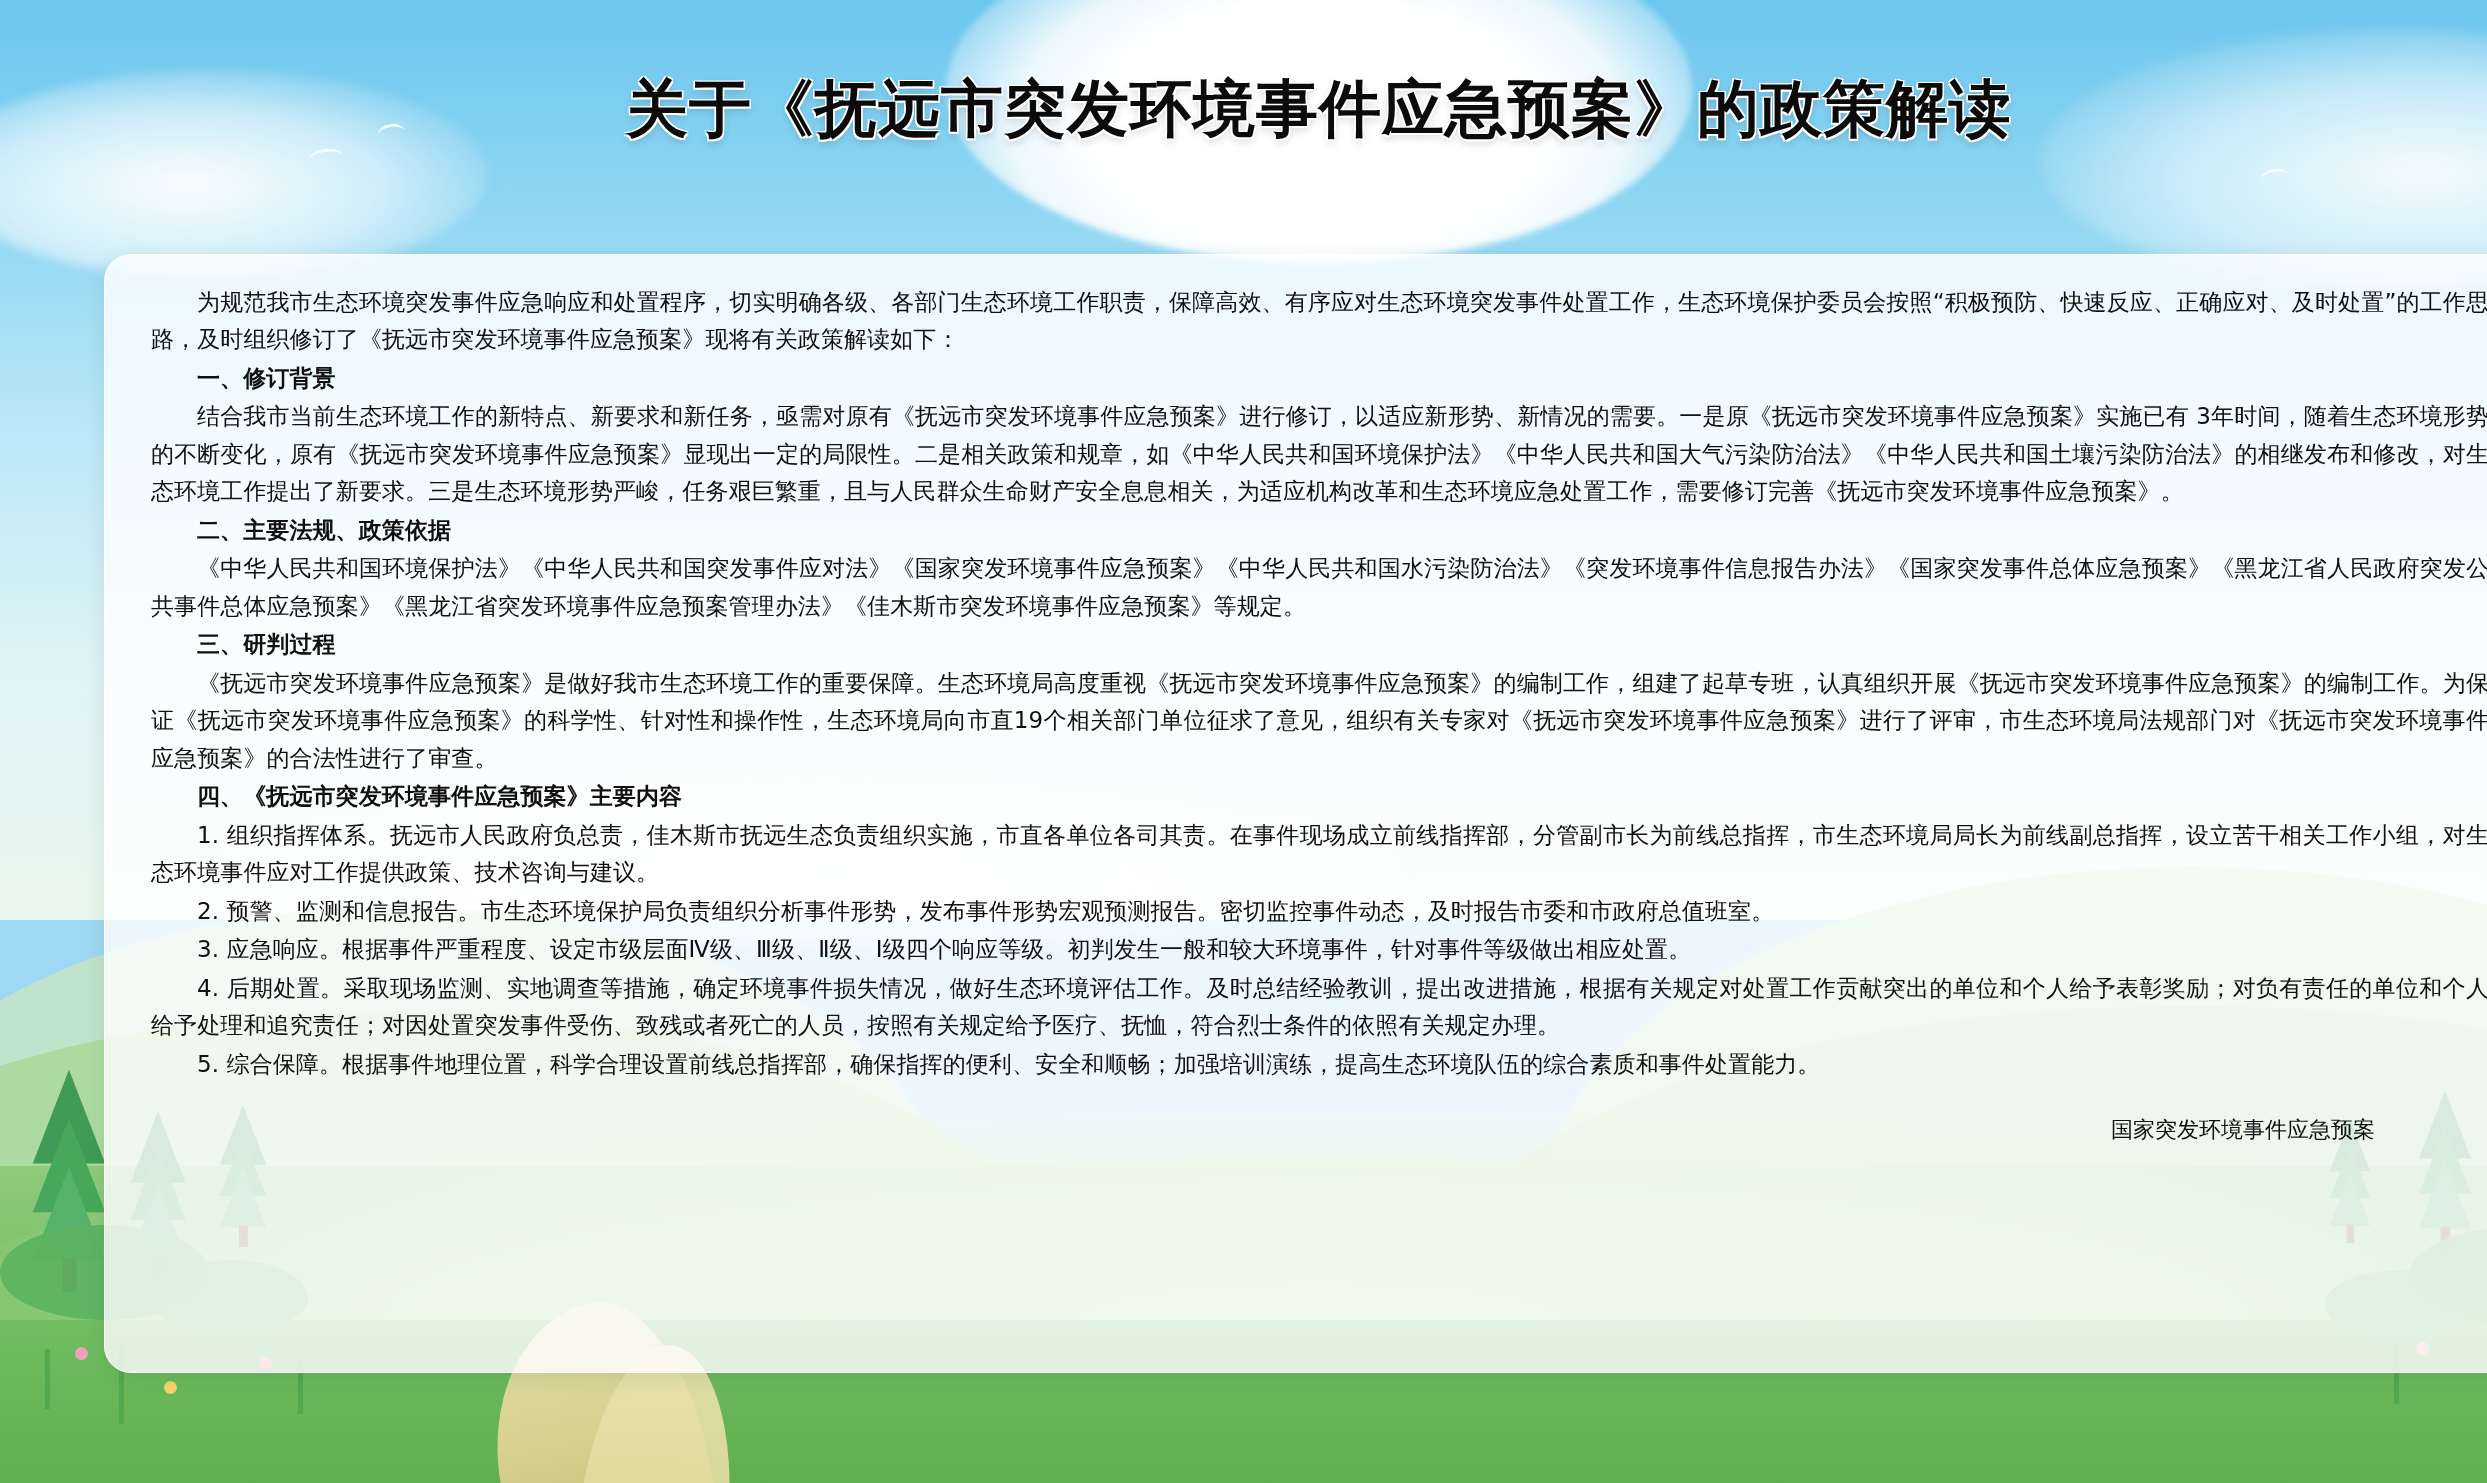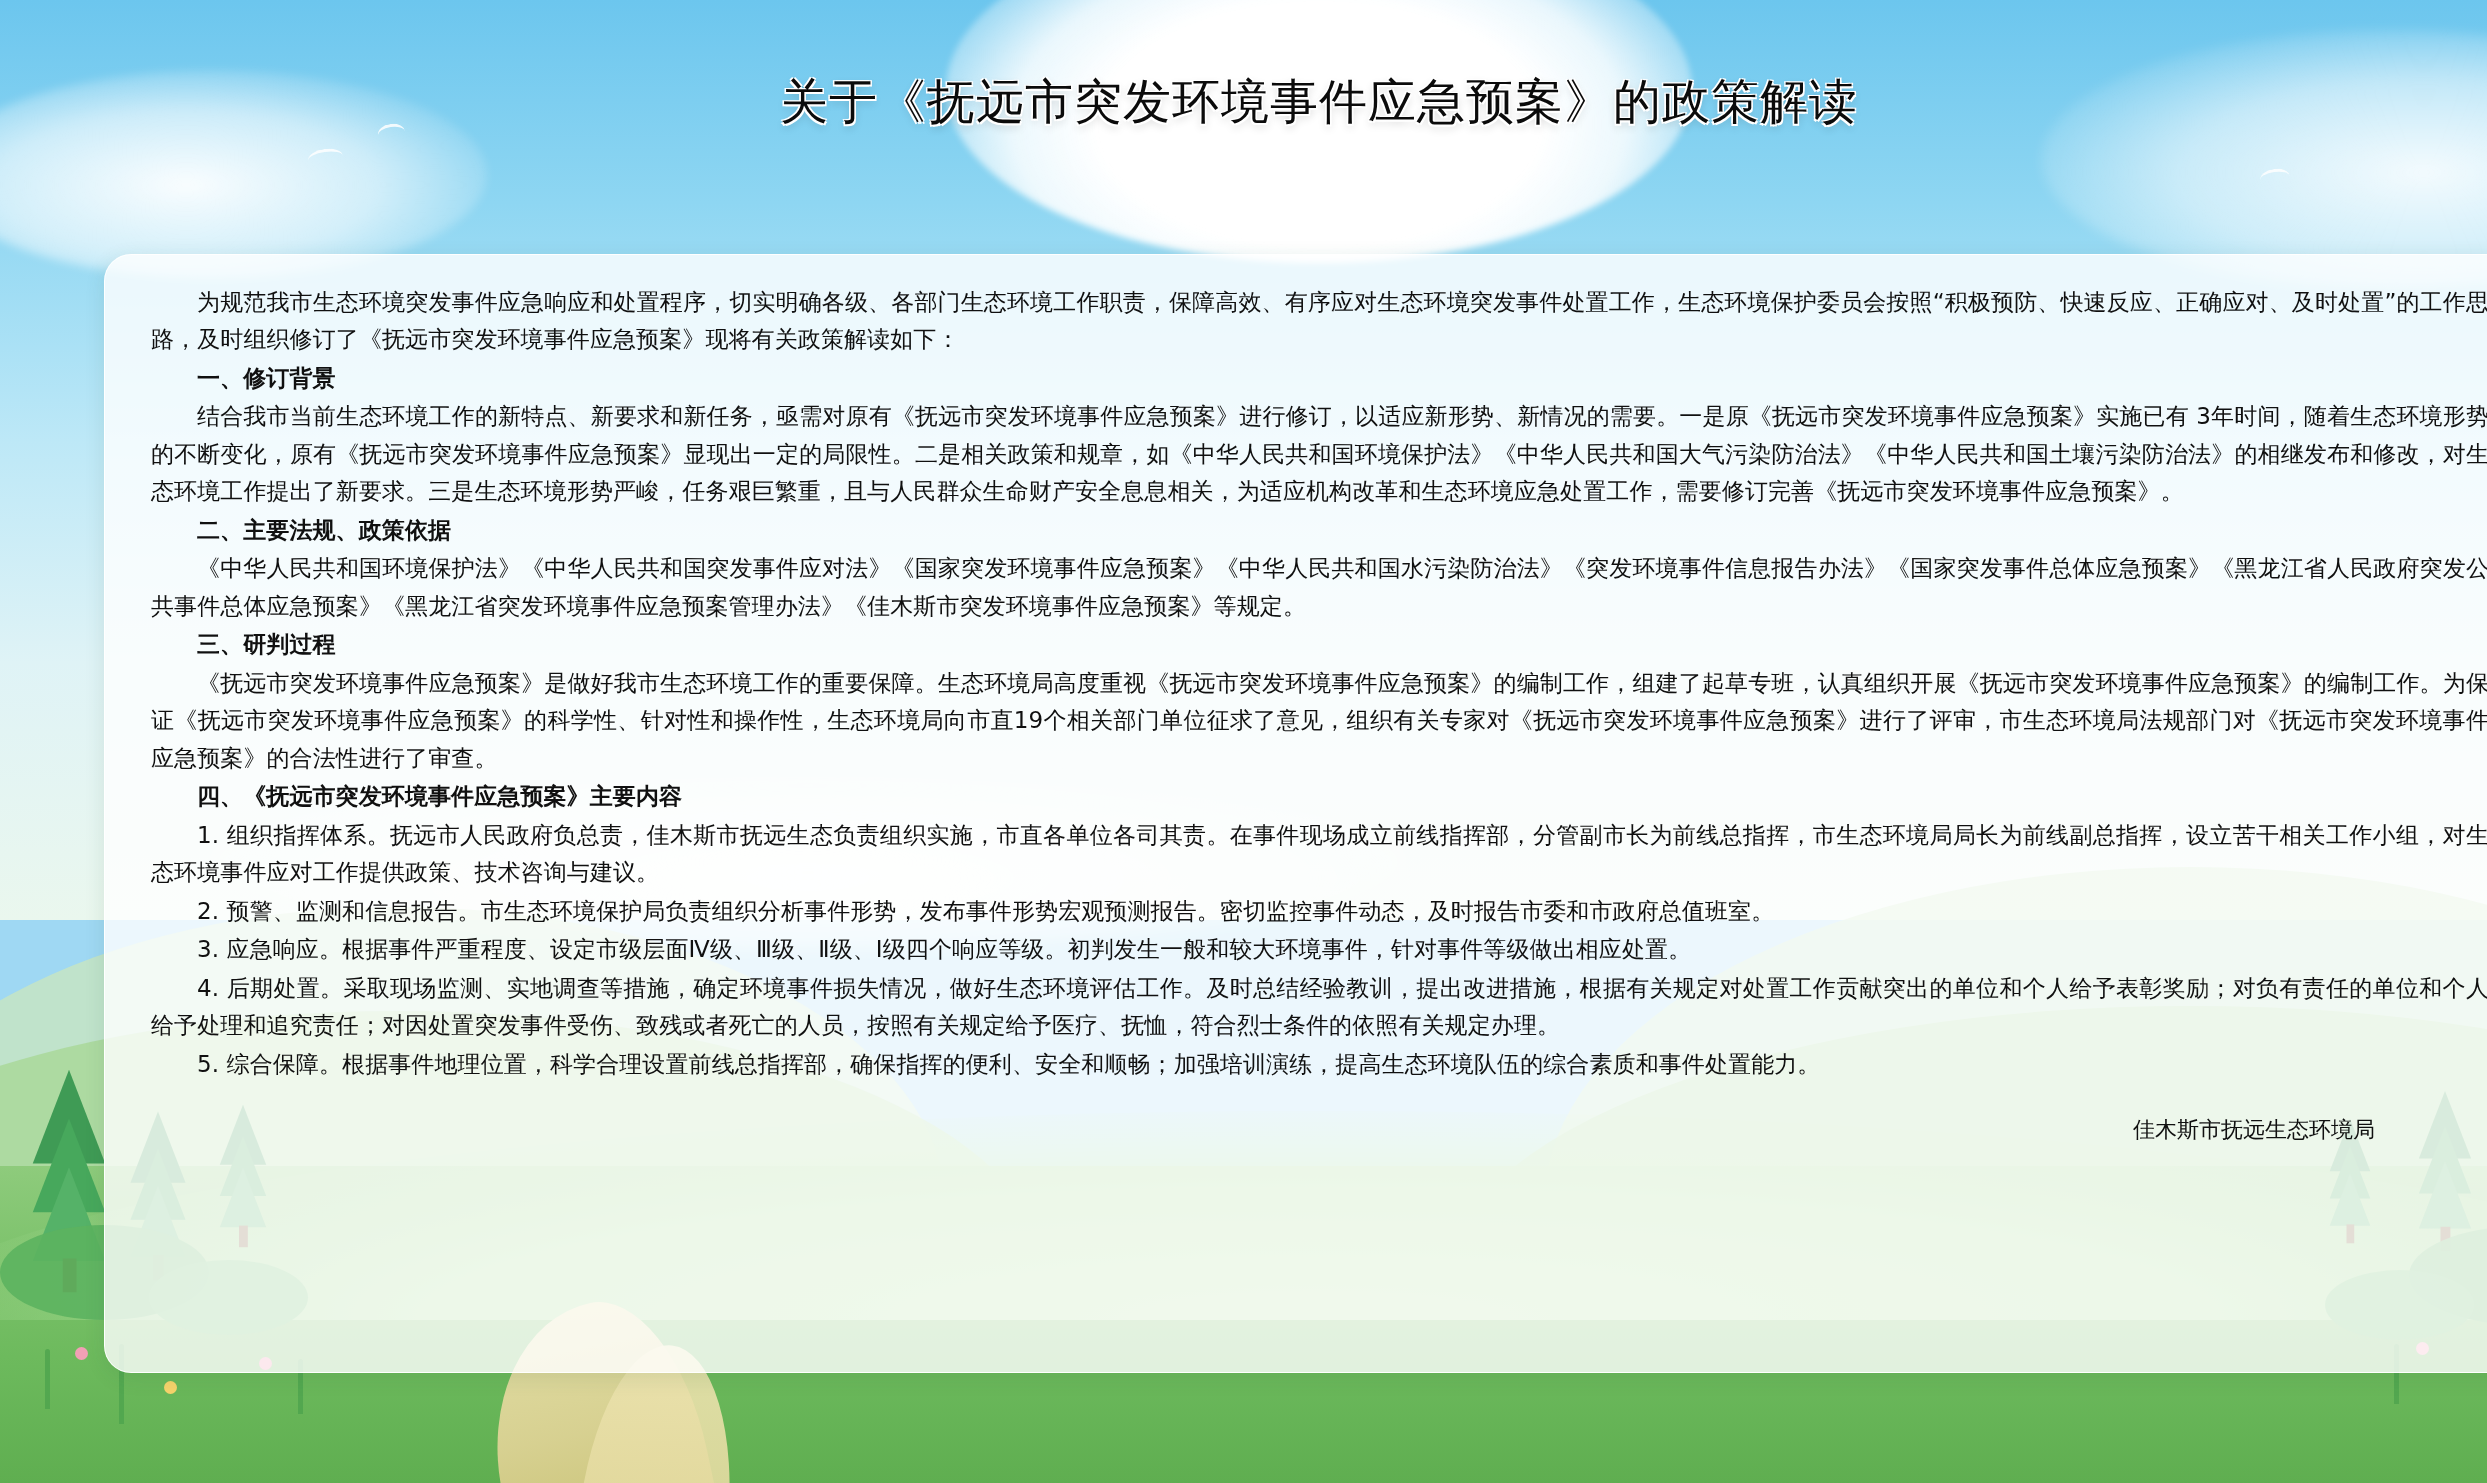--- a/index.html
+++ b/index.html
@@ -164,22 +164,22 @@
   .title-wrap {
     position: absolute;
     top: 75px;
     left: 0; right: 0;
     text-align: center;
     z-index: 5;
   }
   .doc-title {
     display: inline-block;
     font-family: "DejaVu Serif", "Liberation Serif", serif;
-    font-weight: normal;
-    font-size: 48px;
+    font-weight: bold;
+    font-size: 62px;
     line-height: 1.1;
     letter-spacing: 1px;
     color: #0b0b0b;
     text-shadow:
       0 0 0.5px #ffffff,
       1.5px 1.5px 0 #ffffff,
       -1.5px 1.5px 0 #ffffff,
       1.5px -1.5px 0 #ffffff,
       -1.5px -1.5px 0 #ffffff,
       0 4px 8px rgba(0,0,0,0.18);
@@ -315,16 +315,16 @@
     <p class="p">《抚远市突发环境事件应急预案》是做好我市生态环境工作的重要保障。生态环境局高度重视《抚远市突发环境事件应急预案》的编制工作，组建了起草专班，认真组织开展《抚远市突发环境事件应急预案》的编制工作。为保证《抚远市突发环境事件应急预案》的科学性、针对性和操作性，生态环境局向市直19个相关部门单位征求了意见，组织有关专家对《抚远市突发环境事件应急预案》进行了评审，市生态环境局法规部门对《抚远市突发环境事件应急预案》的合法性进行了审查。</p>
     <p class="p h">四、《抚远市突发环境事件应急预案》主要内容</p>
     <p class="p">1. 组织指挥体系。抚远市人民政府负总责，佳木斯市抚远生态负责组织实施，市直各单位各司其责。在事件现场成立前线指挥部，分管副市长为前线总指挥，市生态环境局局长为前线副总指挥，设立苦干相关工作小组，对生态环境事件应对工作提供政策、技术咨询与建议。</p>
     <p class="p">2. 预警、监测和信息报告。市生态环境保护局负责组织分析事件形势，发布事件形势宏观预测报告。密切监控事件动态，及时报告市委和市政府总值班室。</p>
     <p class="p">3. 应急响应。根据事件严重程度、设定市级层面Ⅳ级、Ⅲ级、Ⅱ级、Ⅰ级四个响应等级。初判发生一般和较大环境事件，针对事件等级做出相应处置。</p>
     <p class="p">4. 后期处置。采取现场监测、实地调查等措施，确定环境事件损失情况，做好生态环境评估工作。及时总结经验教训，提出改进措施，根据有关规定对处置工作贡献突出的单位和个人给予表彰奖励；对负有责任的单位和个人给予处理和追究责任；对因处置突发事件受伤、致残或者死亡的人员，按照有关规定给予医疗、抚恤，符合烈士条件的依照有关规定办理。</p>
     <p class="p">5. 综合保障。根据事件地理位置，科学合理设置前线总指挥部，确保指挥的便利、安全和顺畅；加强培训演练，提高生态环境队伍的综合素质和事件处置能力。</p>
   </div>
 
   <div class="signature">
-    <div>佳木斯市抚远生态环境局</div>
+    <div>国家突发环境事件应急预案</div>
   </div>
 </div>
 
 
 </body></html>

